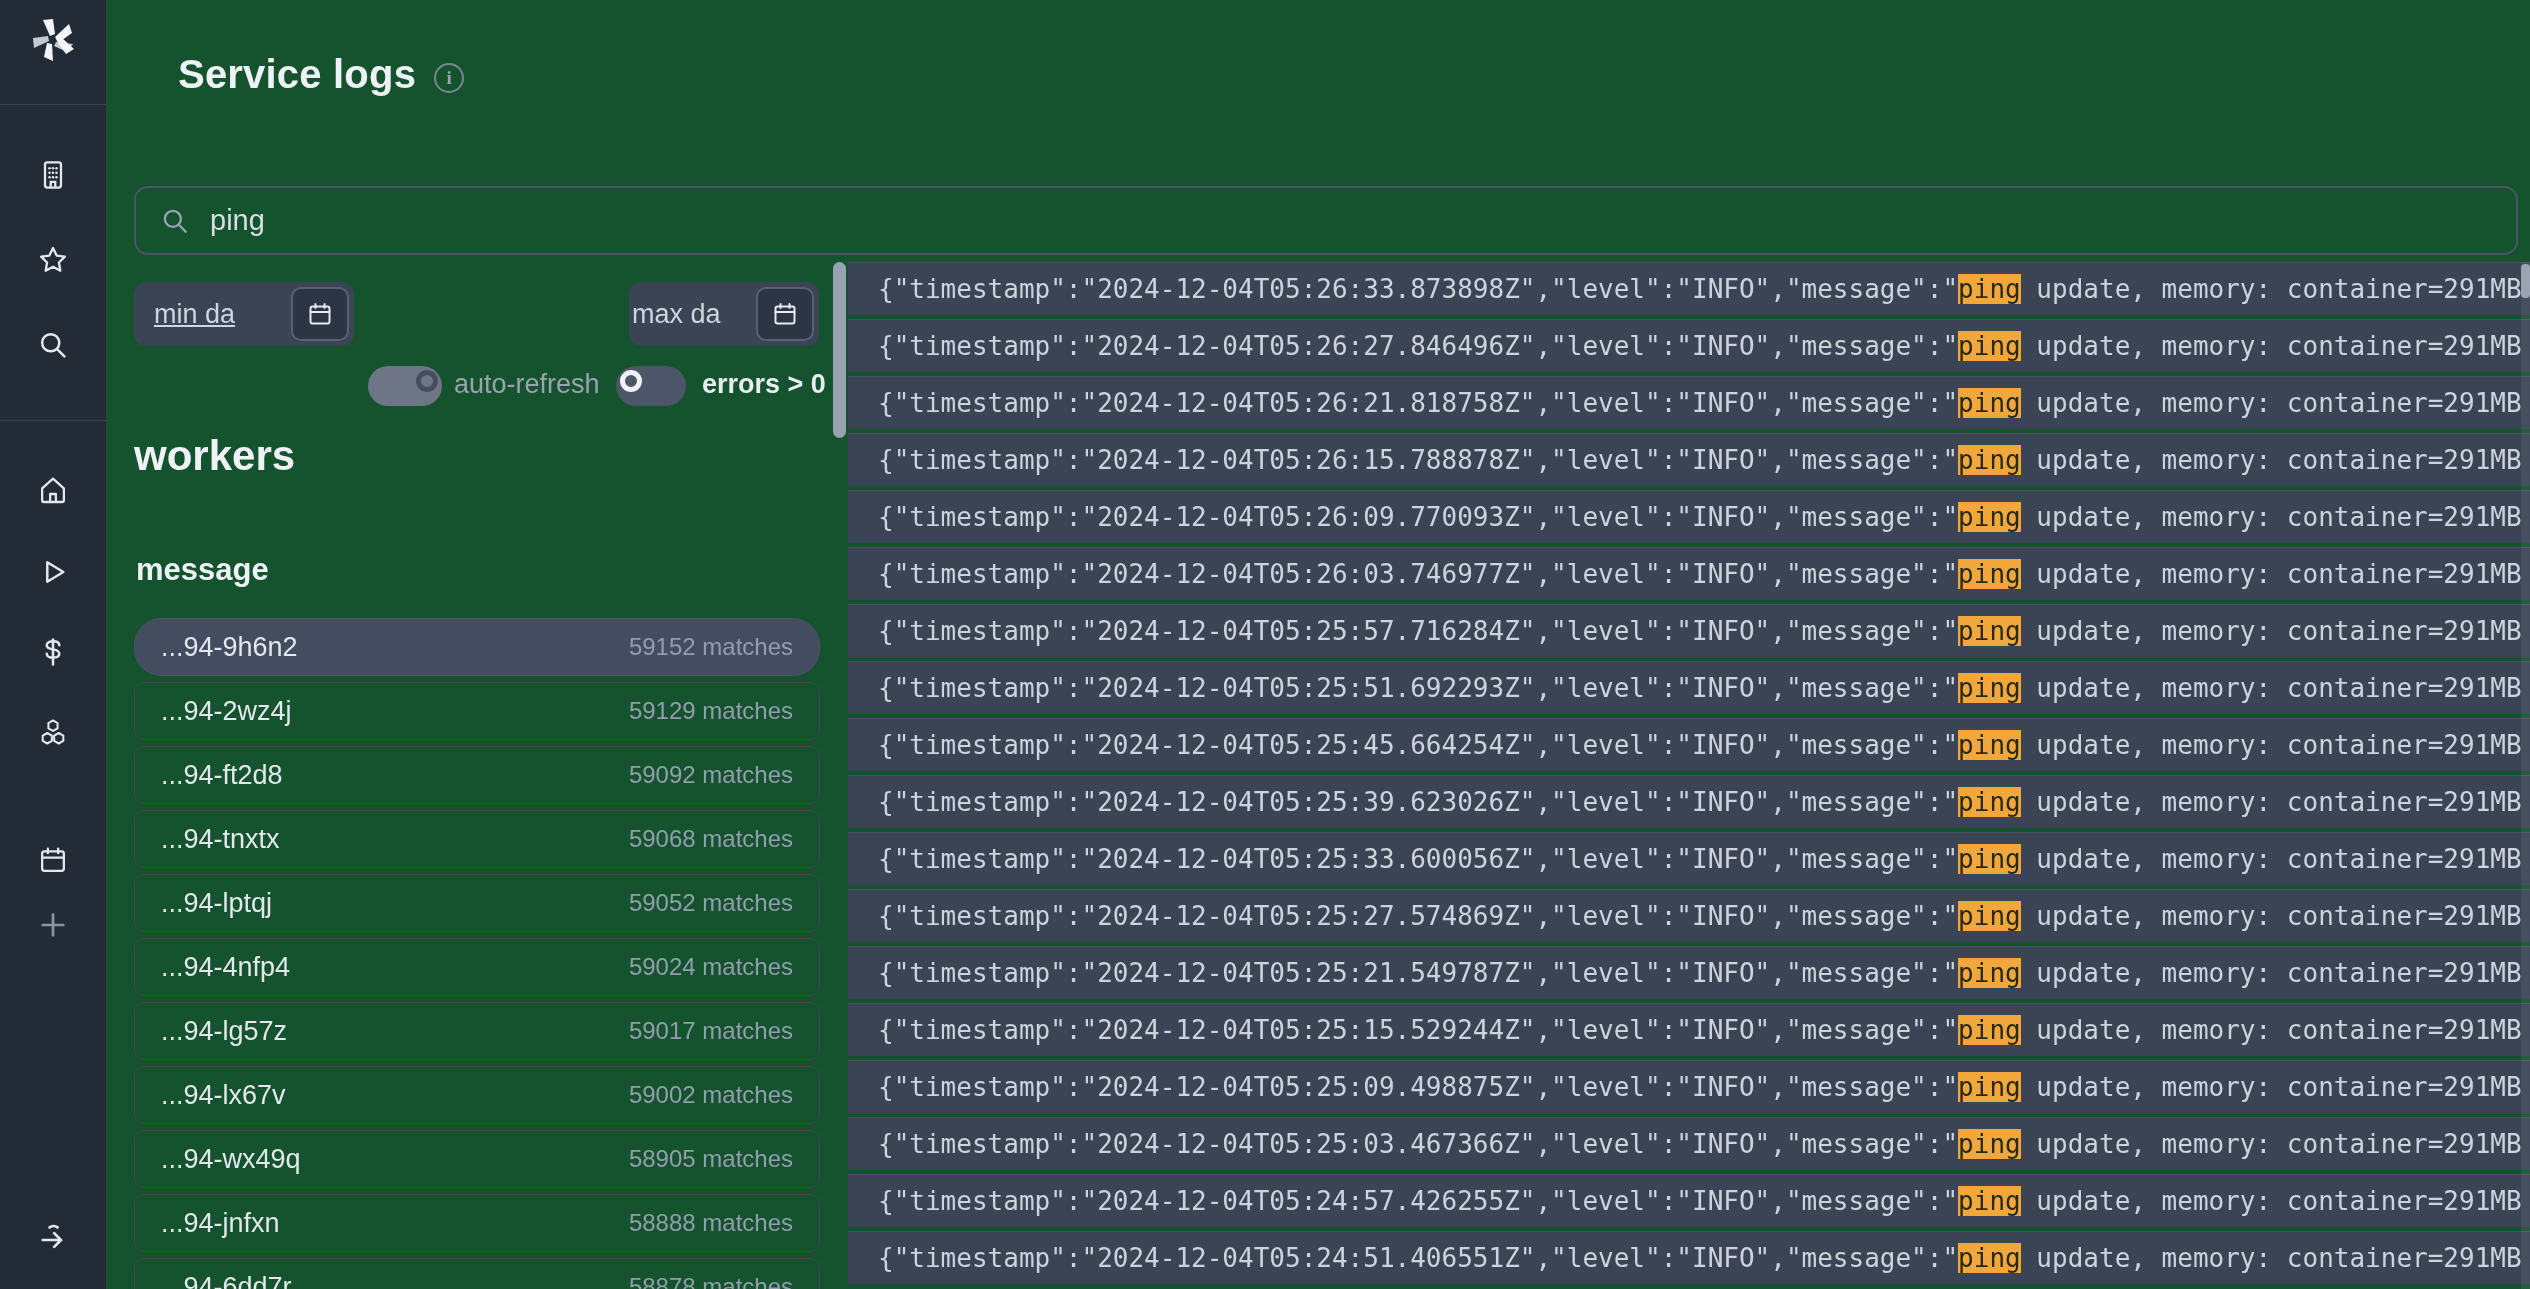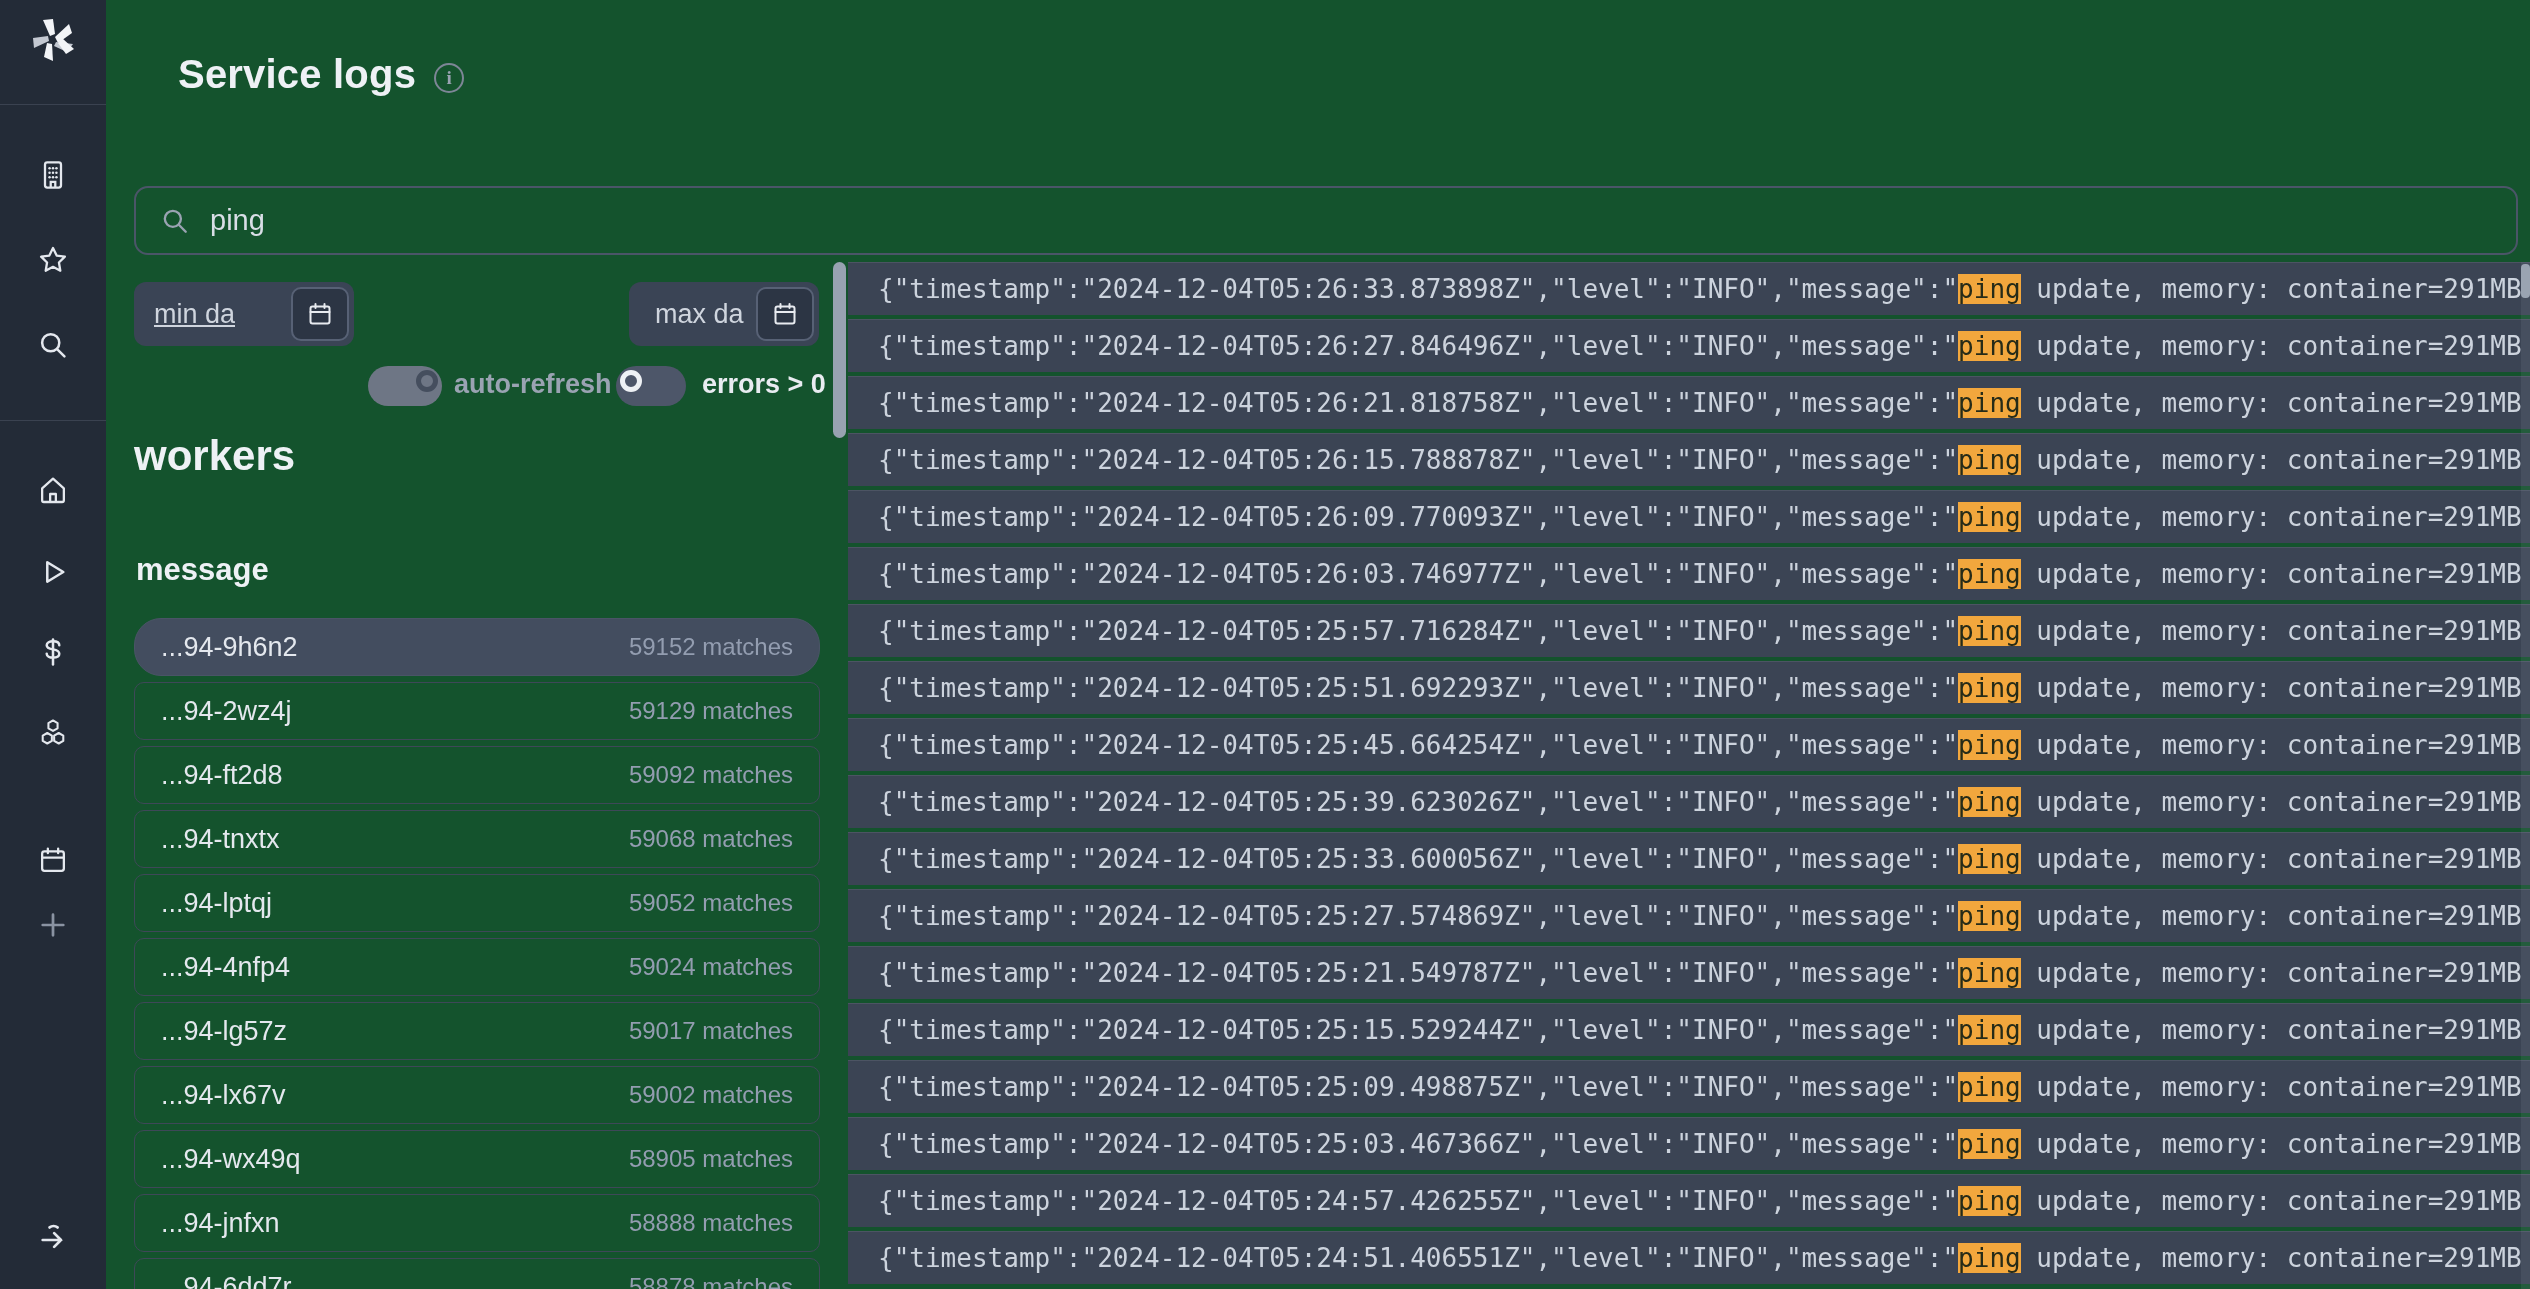--- a/index.html
+++ b/index.html
@@ -44,21 +44,21 @@
   .search-input {
     background:transparent; border:none; outline:none; color:#d9dee6;
     font-size:29px; font-family:"Liberation Sans", sans-serif; width:100%;
   }
   
   .pillbox {
     position:absolute; top:282px; height:64px; background:#3a4455;
     border-radius:12px; display:flex; align-items:center; color:#cfd5de;
   }
   .min-date { left:28px; width:220px; padding-left:20px; font-size:27px;text-decoration:underline; }
-  .max-date { left:523px; width:190px; padding-left:26px; font-size:27px; }
+  .max-date { left:523px; width:190px; padding-left:3px; font-size:27px; }
   .date-text { white-space:nowrap; overflow:hidden; }
   .cal-btn {
     position:absolute; right:5px; top:5px; width:58px; height:54px;
     background:#2c3544; border:2px solid #57617500; border-color:#576175;
     border-radius:10px; display:flex; align-items:center; justify-content:center;
     color:#e8ebf0; cursor:pointer;
   }
   .cal-btn svg { width:28px; height:28px; }
   .alltime { left:238px; width:270px; padding:0; }
   .alltime-main { flex:1; display:flex; align-items:center; gap:14px; padding-left:22px; cursor:pointer; }
@@ -68,21 +68,21 @@
   .alltime-chevron { width:78px; display:flex; align-items:center; justify-content:center; cursor:pointer; }
   .alltime-chevron svg { width:26px; height:26px; color:#e8ebf0; }
   
   .toggle-row { position:absolute; top:366px; left:0; height:42px; }
   .toggle-pill { position:absolute; height:40px; border-radius:20px; cursor:pointer; }
   .pill-auto { left:262px; width:74px; background:#6e7685; }
   .pill-auto .knob { position:absolute; right:4px; top:4px; width:22px; height:22px; border:5px solid #454e5e; border-radius:50%; background:transparent; }
   .pill-err { left:510px; width:70px; background:#4d5669; }
   .pill-err .knob { position:absolute; left:4px; top:4px; width:22px; height:22px; border:5px solid #eef1f5; border-radius:50%; background:transparent; }
   .toggle-label { position:absolute; top:3px; font-size:27px; white-space:nowrap; }
-  .label-auto { left:348px; color:#9aa3b2;font-weight:bold; }
+  .label-auto { left:348px; color:#9aa3b2; }
   .label-err { left:596px; color:#e9ecf1; font-weight:600; }
   
   .workers-heading { position:absolute; left:28px; top:432px; font-size:42px; font-weight:800; color:#eef1f5; }
   .group-heading { position:absolute; left:30px; top:552px; font-size:31px; font-weight:700; color:#eef1f5; }
   .worker-list { position:absolute; left:28px; top:618px; width:686px; }
   .worker-row {
     height:58px; margin-bottom:6px; border:1px solid #3e4858; border-radius:10px;
     display:flex; align-items:center; justify-content:space-between;
     padding:0 26px; cursor:pointer; background:transparent;
   }

